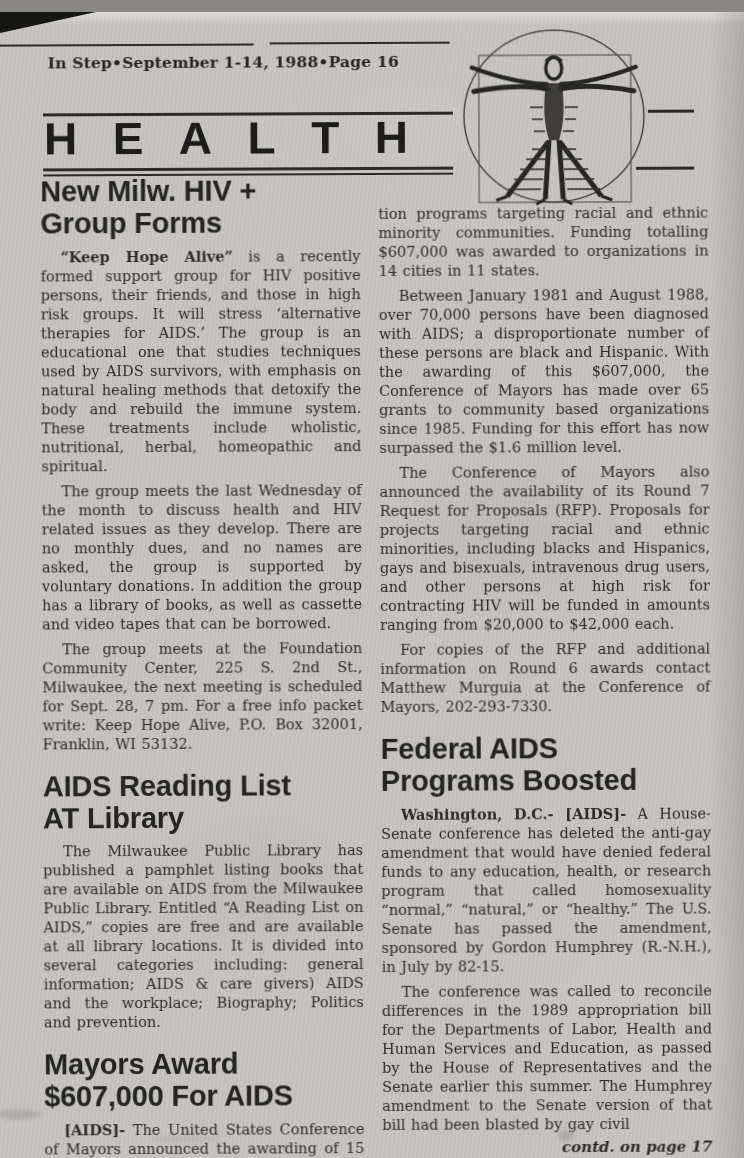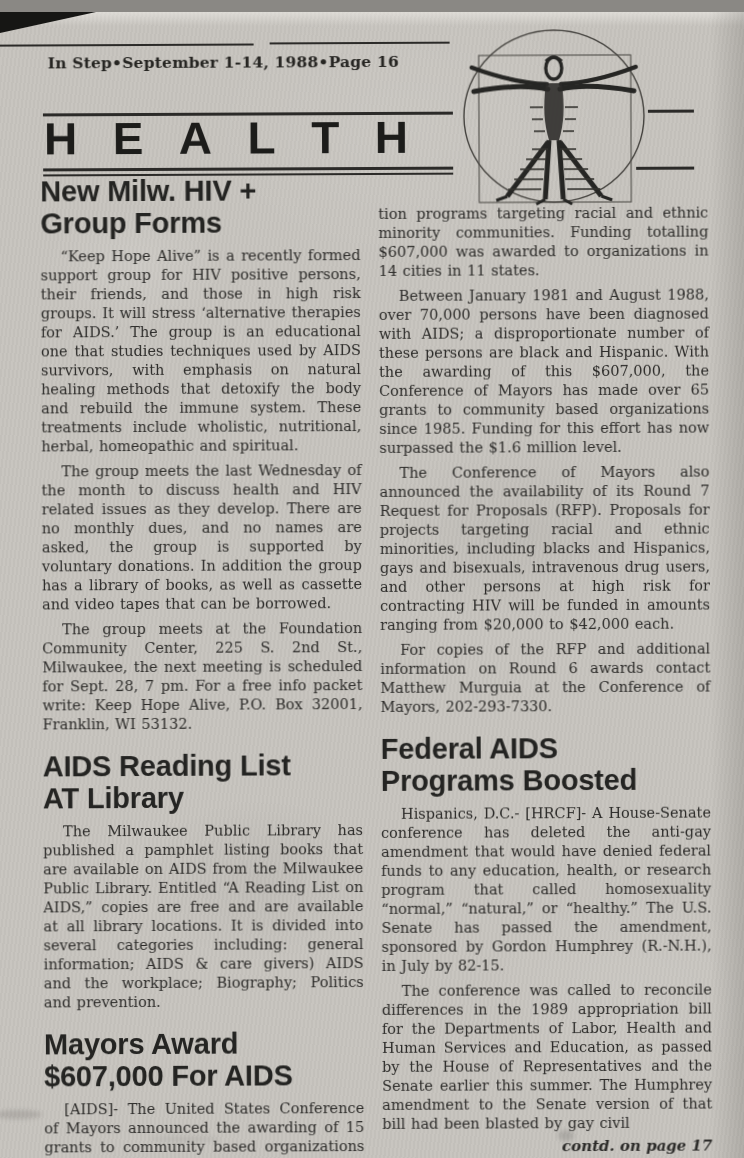--- a/index.html
+++ b/index.html
@@ -67,21 +67,21 @@
     font-family:"Liberation Sans",sans-serif;font-weight:700;
     font-size:29px;line-height:32px;letter-spacing:-.2px;
     color:#242422;margin:16px 0 8px 0;white-space:pre-line;text-align:left;
   }
   h2.headline.first{margin-top:0;}
   p.body{
     font-size:14.5px;line-height:19px;margin:0 0 6px 0;
     text-indent:20px;word-spacing:1px;
   }
   p.body.noindent{text-indent:0;}
-  p.body b{font-weight:400;}
+  p.body b{font-weight:700;}
   .contd{
     font-size:15px;font-weight:700;font-style:italic;
     text-align:right;margin-top:-2px;
   }
 </style>
 </head>
 <body>
 
 <div class="page">
   <div class="top-sliver"></div>
@@ -152,21 +152,21 @@
     </div>
 
     <div class="col col-right">
       <p class="body noindent"><span>tion programs targeting racial and ethnic minority communities. Funding totalling $607,000 was awarded to organizations in 14 cities in 11 states.</span></p>
       <p class="body"><span>Between January 1981 and August 1988, over 70,000 persons have been diagnosed with AIDS; a disproportionate number of these persons are black and Hispanic. With the awarding of this $607,000, the Conference of Mayors has made over 65 grants to community based organizations since 1985. Funding for this effort has now surpassed the $1.6 million level.</span></p>
       <p class="body"><span>The Conference of Mayors also announced the availability of its Round 7 Request for Proposals (RFP). Proposals for projects targeting racial and ethnic minorities, including blacks and Hispanics, gays and bisexuals, intravenous drug users, and other persons at high risk for contracting HIV will be funded in amounts ranging from $20,000 to $42,000 each.</span></p>
       <p class="body"><span>For copies of the RFP and additional information on Round 6 awards contact Matthew Murguia at the Conference of Mayors, 202-293-7330.</span></p>
 
       <h2 class="headline">Federal AIDS
 Programs Boosted</h2>
-      <p class="body"><b>Hispanics, D.C.- [HRCF]-</b><span> A House-Senate conference has deleted the anti-gay amendment that would have denied federal funds to any education, health, or research program that called homosexuality “normal,” “natural,” or “healthy.” The U.S. Senate has passed the amendment, sponsored by Gordon Humphrey (R.-N.H.), in July by 82-15.</span></p>
+      <p class="body"><b>Washington, D.C.- [AIDS]-</b><span> A House-Senate conference has deleted the anti-gay amendment that would have denied federal funds to any education, health, or research program that called homosexuality “normal,” “natural,” or “healthy.” The U.S. Senate has passed the amendment, sponsored by Gordon Humphrey (R.-N.H.), in July by 82-15.</span></p>
       <p class="body"><span>The conference was called to reconcile differences in the 1989 appropriation bill for the Departments of Labor, Health and Human Services and Education, as passed by the House of Representatives and the Senate earlier this summer. The Humphrey amendment to the Senate version of that bill had been blasted by gay civil</span></p>
       <div class="contd">contd. on page 17</div>
     </div>
 
   </div>
 
   <div class="corner-wedge"></div>
   <div class="right-strip"></div>
   <div class="smudge s1"></div>
   <div class="smudge s2"></div>

